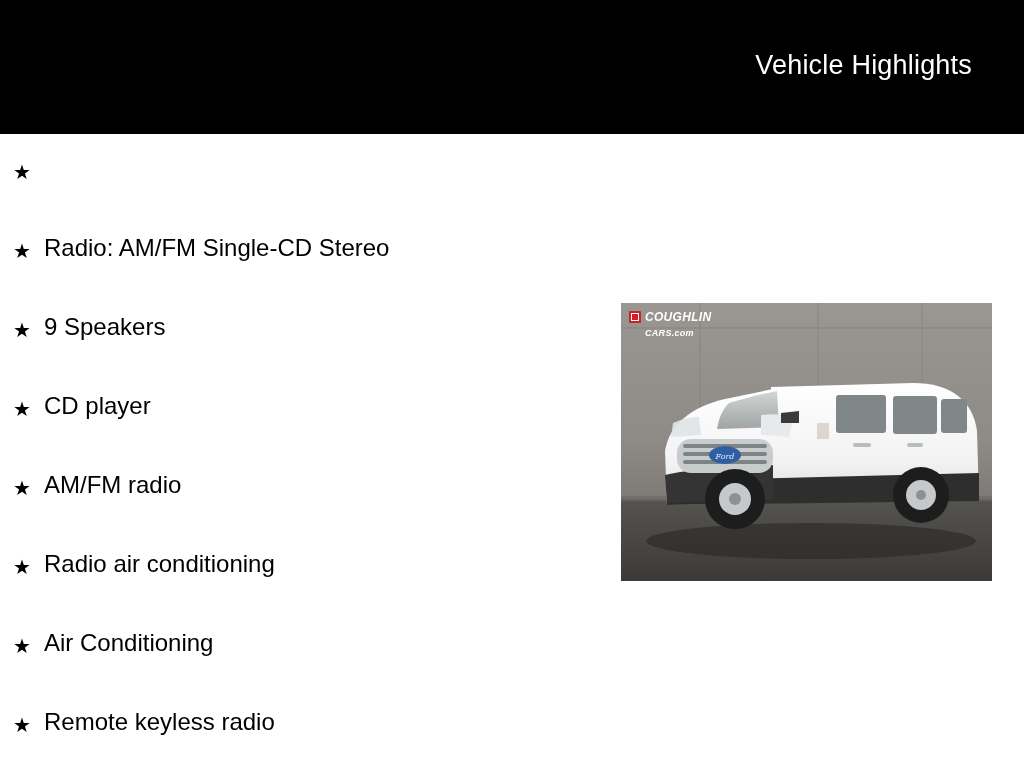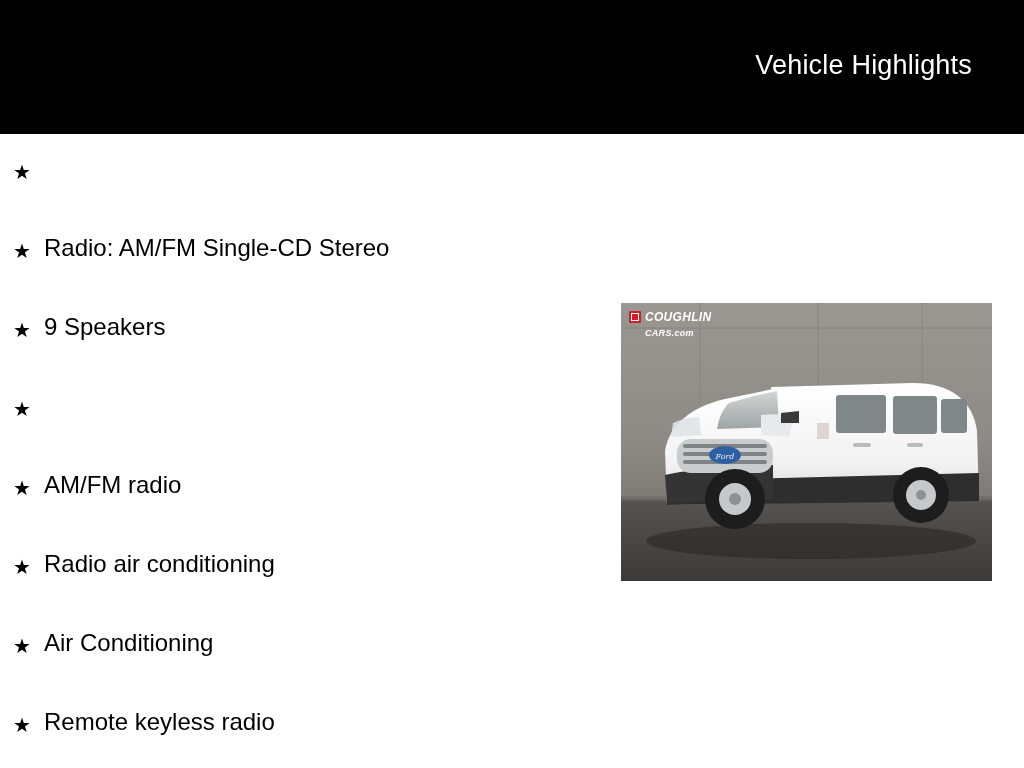--- a/index.html
+++ b/index.html
@@ -139,20 +139,21 @@
       <span class="item-label">Radio: AM/FM Single-CD Stereo</span>
     </div>
 
     <div class="list-item">
       <span class="bullet">★</span>
       <span class="item-label">9 Speakers</span>
     </div>
 
     <div class="list-item">
       <span class="bullet">★</span>
+      <span class="item-label">CD player</span>
     </div>
 
     <div class="list-item">
       <span class="bullet">★</span>
       <span class="item-label">AM/FM radio</span>
     </div>
 
     <div class="list-item">
       <span class="bullet">★</span>
       <span class="item-label">Radio air conditioning</span>

